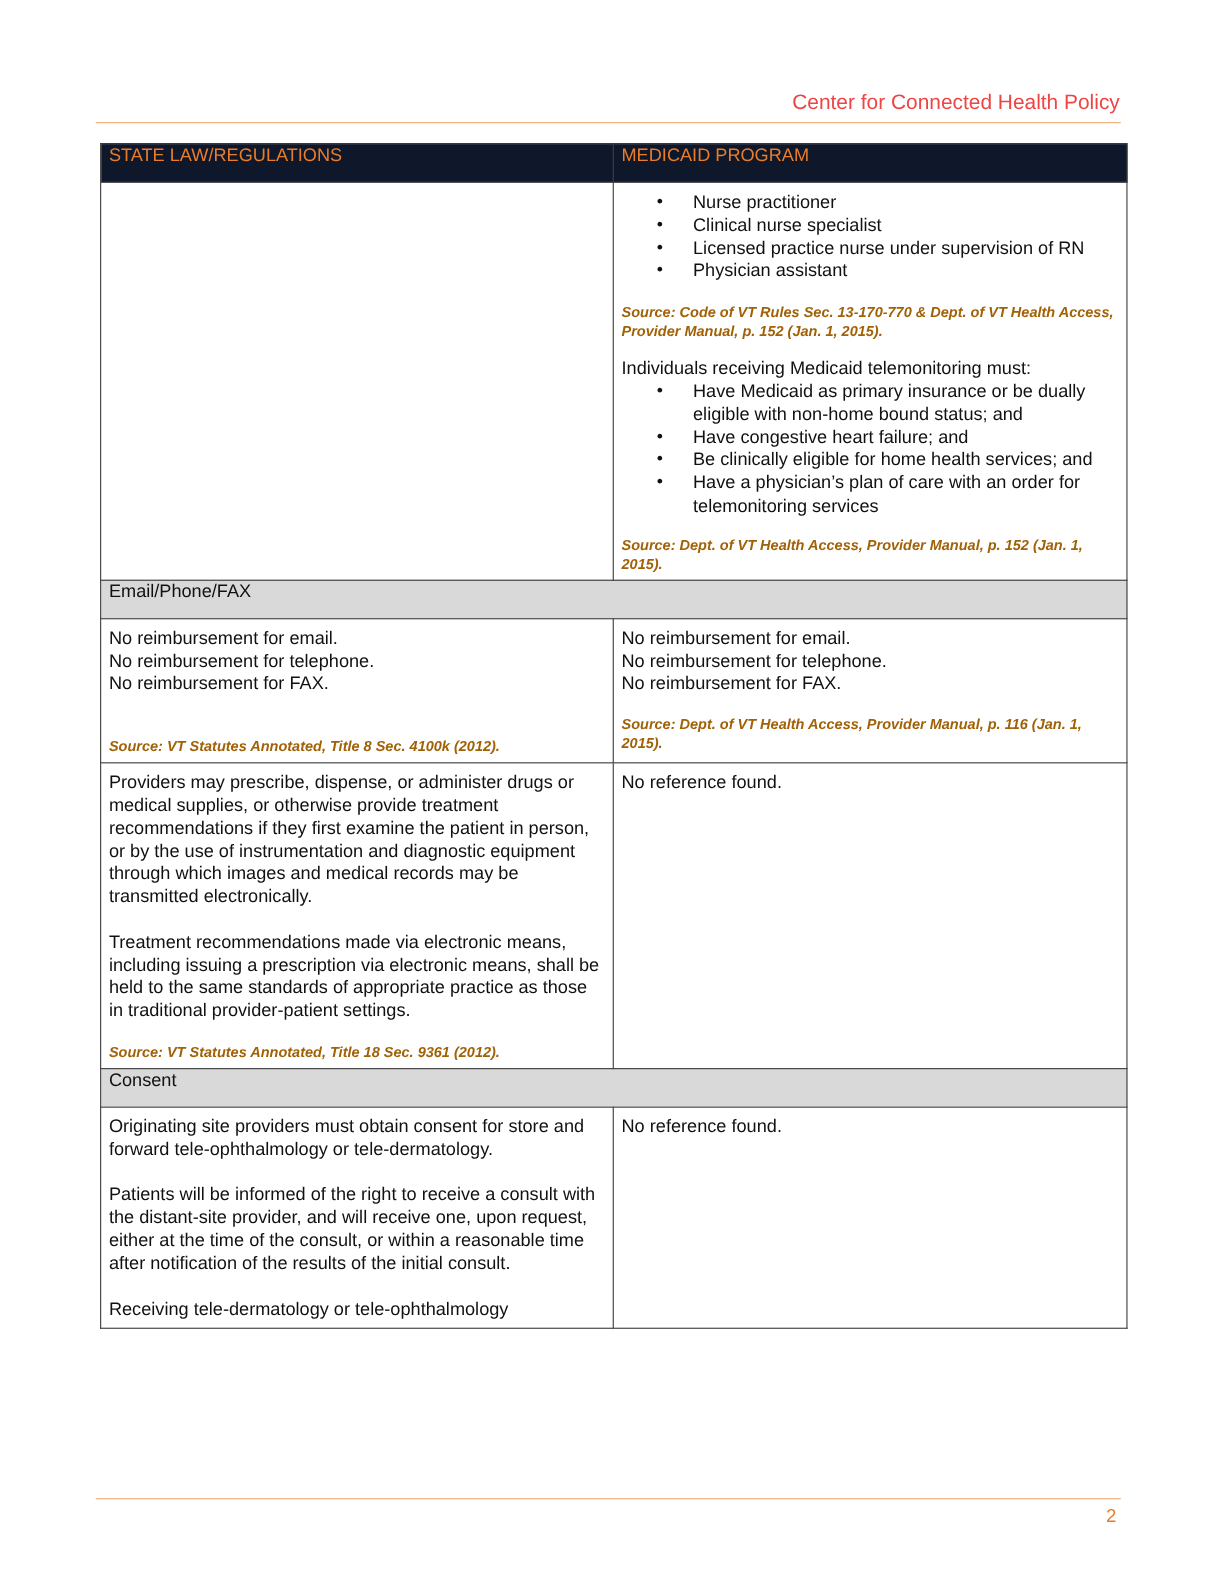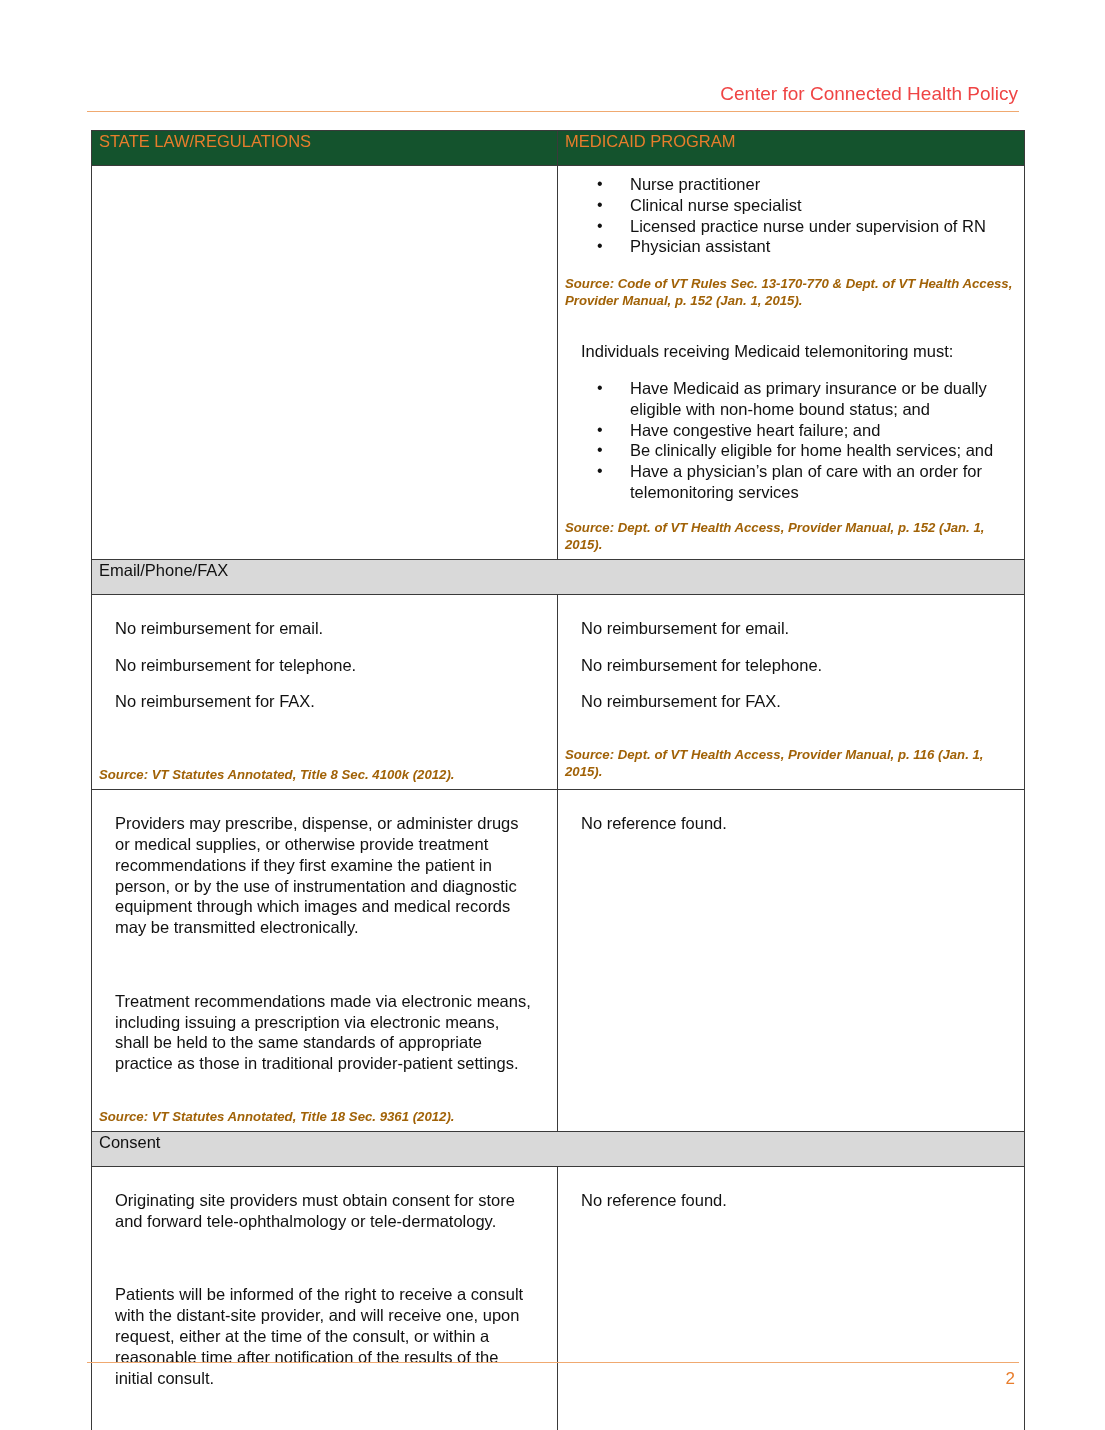--- a/index.html
+++ b/index.html
@@ -59,21 +59,21 @@
     table.policy td, table.policy th {
       border: 1.3px solid #3a3a3a;
       vertical-align: top;
       padding: 0 7px;
       font-size: 16.5px;
       line-height: 20.8px;
       text-align: left;
       font-weight: normal;
     }
     th.colhead {
-      background: #14532d;
+      background: #0f172a;
       color: #e87d2c;
       font-weight: bold;
       height: 34px;
       vertical-align: middle;
       font-size: 16.5px;
       padding-top: 2px;
     }
     td.section {
       background: #d9d9d9;
       font-weight: bold;
@@ -98,21 +98,21 @@
     ul.bullets li {
       position: relative;
       padding-left: 65px;
     }
     ul.bullets li .bullet {
       position: absolute;
       left: 32px;
       top: 0;
       font-size: 16px;
     }
-    .para { margin: 16px; }
+    .para { margin: 0; }
     .gap { height: 20.8px; }
   </style>
 </head>
 <body>
 
 <div class="header-title">Center for Connected Health Policy</div>
 <div class="header-rule"></div>
 
 <table class="policy">
   <colgroup>

